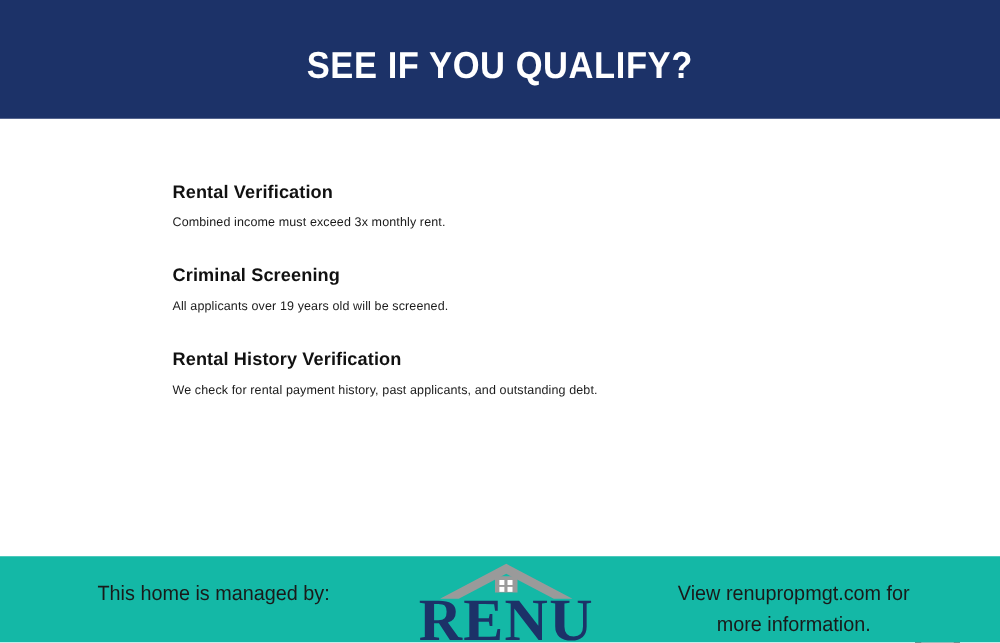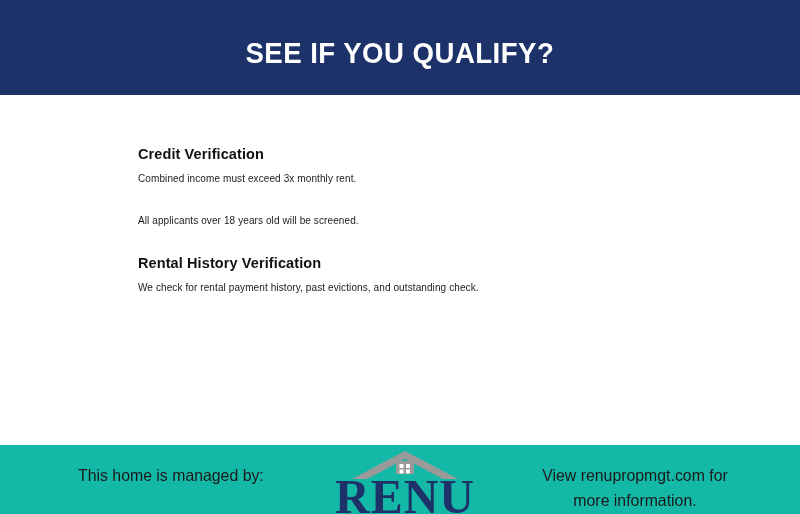--- a/index.html
+++ b/index.html
@@ -156,32 +156,33 @@
 
 <div class="header-band">
   <div class="header-title">SEE IF YOU QUALIFY?</div>
 </div>
 
 <div class="content">
 
   <div class="qual-list">
 
     <div class="qual-item">
-      <p class="qual-title">Credit Verification</p>
+      <p class="qual-title">Rental Verification</p>
       <p class="qual-desc">Combined income must exceed 3x monthly rent.</p>
     </div>
 
 
     <div class="qual-item">
-      <p class="qual-desc">All applicants over 18 years old will be screened.</p>
+      <p class="qual-title">Criminal Screening</p>
+      <p class="qual-desc">All applicants over 19 years old will be screened.</p>
     </div>
 
     <div class="qual-item">
       <p class="qual-title">Rental History Verification</p>
-      <p class="qual-desc">We check for rental payment history, past evictions, and outstanding check.</p>
+      <p class="qual-desc">We check for rental payment history, past applicants, and outstanding debt.</p>
     </div>
 
   </div>
 
   <div class="eho-logo">
     <svg width="52" height="40" viewBox="0 0 52 40">
 
       <polygon points="26,3 50,22 44,22 26,9 8,22 2,22" fill="#111111"></polygon>
 
       <rect x="8" y="20" width="36" height="17" fill="#111111"></rect>

